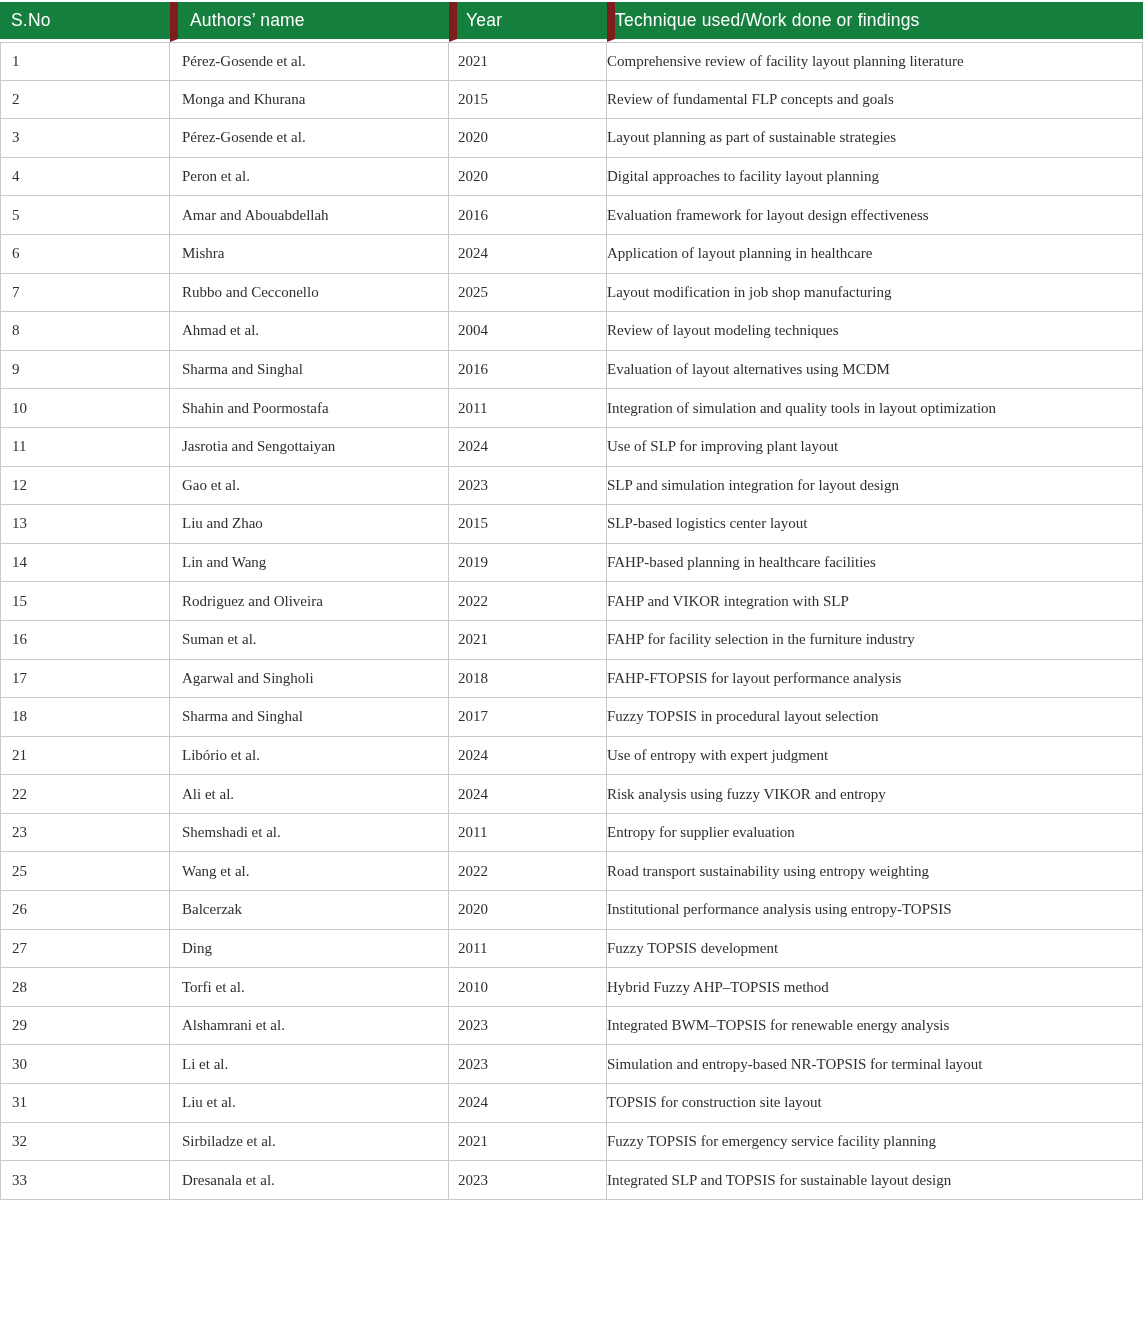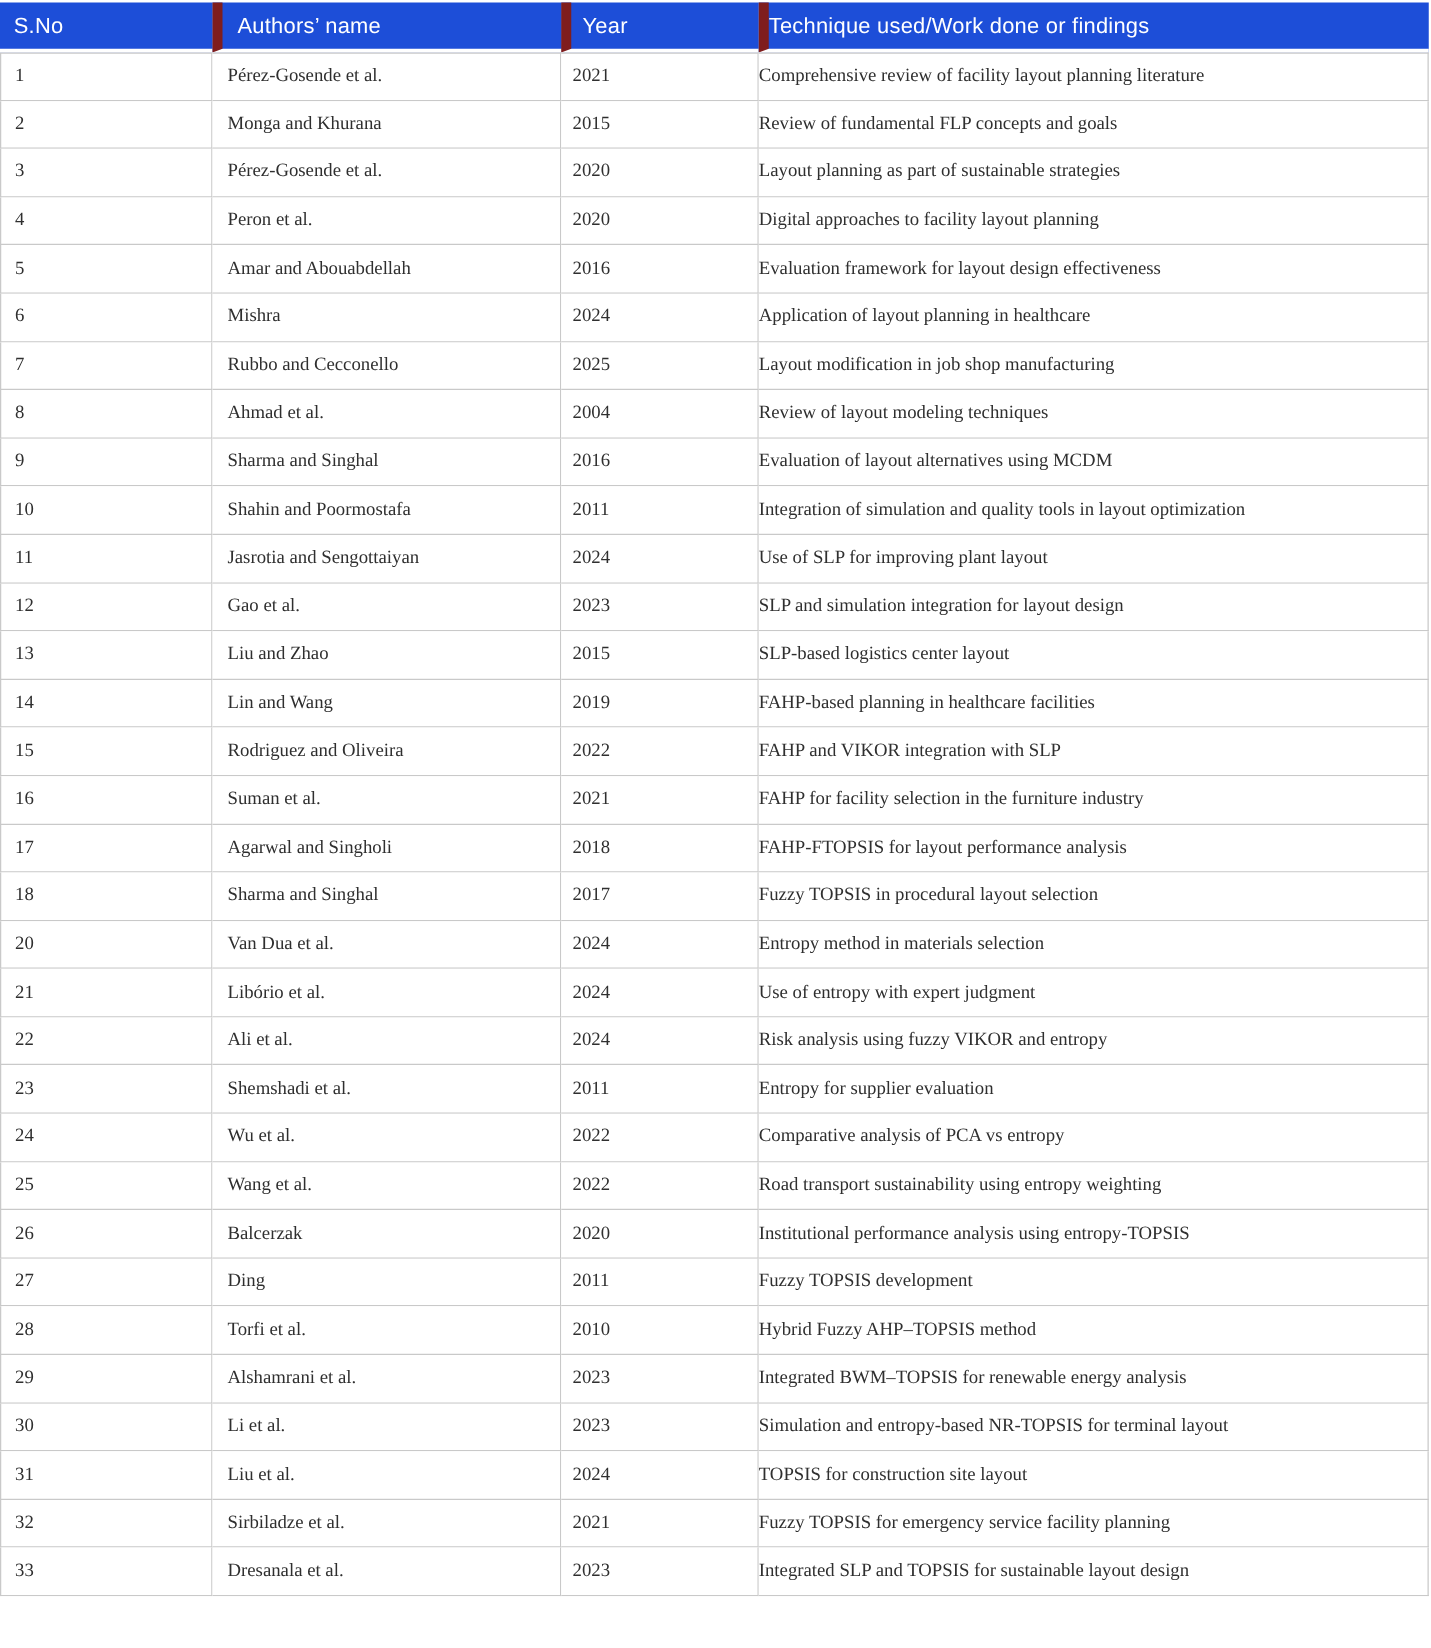--- a/index.html
+++ b/index.html
@@ -18,21 +18,21 @@
     border-collapse: separate;
     border-spacing: 0;
     table-layout: fixed;
   }
   col.c-sno       { width: 170px; }
   col.c-authors   { width: 279px; }
   col.c-year      { width: 158px; }
   col.c-technique { width: 536px; }
 
   thead th {
-    background: #1d4ed8;
+    background: #15803d;
     color: #ffffff;
     font-family: "Liberation Sans", sans-serif;
     font-size: 17.5px;
     font-weight: 400;
     letter-spacing: 0.2px;
     text-align: left;
     vertical-align: middle;
     height: 40px;
     padding: 0;
     border-bottom: 3px solid #ffffff;
@@ -213,26 +213,20 @@
   </tr>
 
   <tr>
     <td class="pad-sno">18</td>
     <td class="pad-authors">Sharma and Singhal</td>
     <td class="pad-year">2017</td>
     <td class="pad-technique">Fuzzy TOPSIS in procedural layout selection</td>
   </tr>
 
 
-  <tr>
-    <td class="pad-sno">20</td>
-    <td class="pad-authors">Van Dua et al.</td>
-    <td class="pad-year">2024</td>
-    <td class="pad-technique">Entropy method in materials selection</td>
-  </tr>
 
   <tr>
     <td class="pad-sno">21</td>
     <td class="pad-authors">Libório et al.</td>
     <td class="pad-year">2024</td>
     <td class="pad-technique">Use of entropy with expert judgment</td>
   </tr>
 
   <tr>
     <td class="pad-sno">22</td>
@@ -241,26 +235,20 @@
     <td class="pad-technique">Risk analysis using fuzzy VIKOR and entropy</td>
   </tr>
 
   <tr>
     <td class="pad-sno">23</td>
     <td class="pad-authors">Shemshadi et al.</td>
     <td class="pad-year">2011</td>
     <td class="pad-technique">Entropy for supplier evaluation</td>
   </tr>
 
-  <tr>
-    <td class="pad-sno">24</td>
-    <td class="pad-authors">Wu et al.</td>
-    <td class="pad-year">2022</td>
-    <td class="pad-technique">Comparative analysis of PCA vs entropy</td>
-  </tr>
 
   <tr>
     <td class="pad-sno">25</td>
     <td class="pad-authors">Wang et al.</td>
     <td class="pad-year">2022</td>
     <td class="pad-technique">Road transport sustainability using entropy weighting</td>
   </tr>
 
   <tr>
     <td class="pad-sno">26</td>

